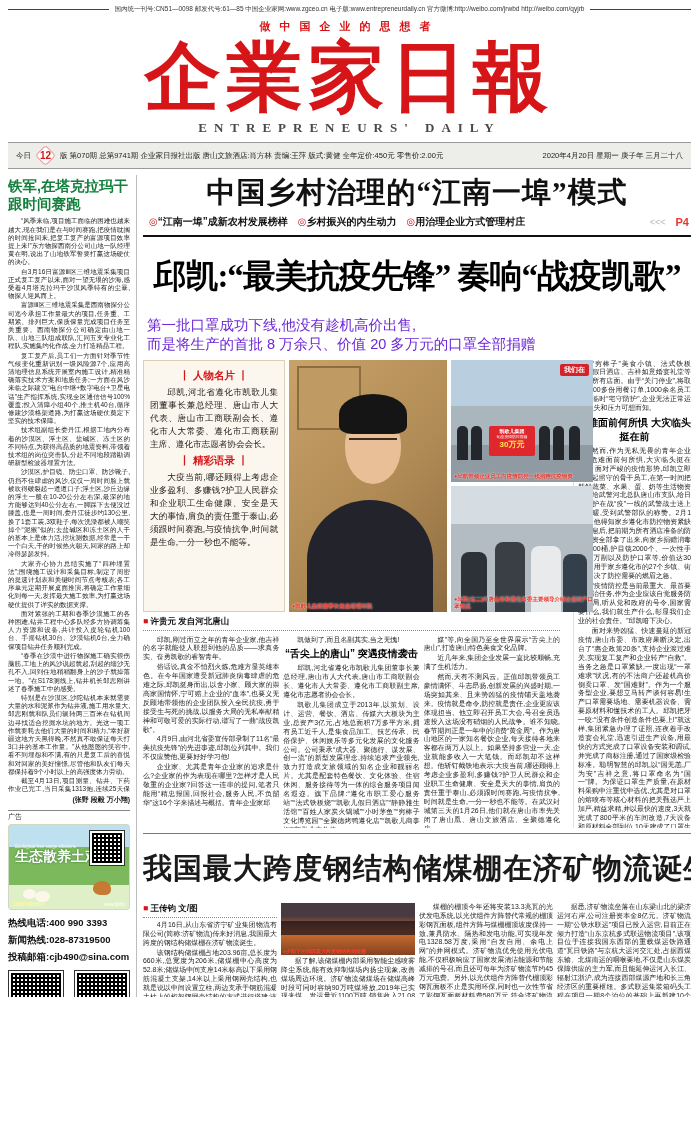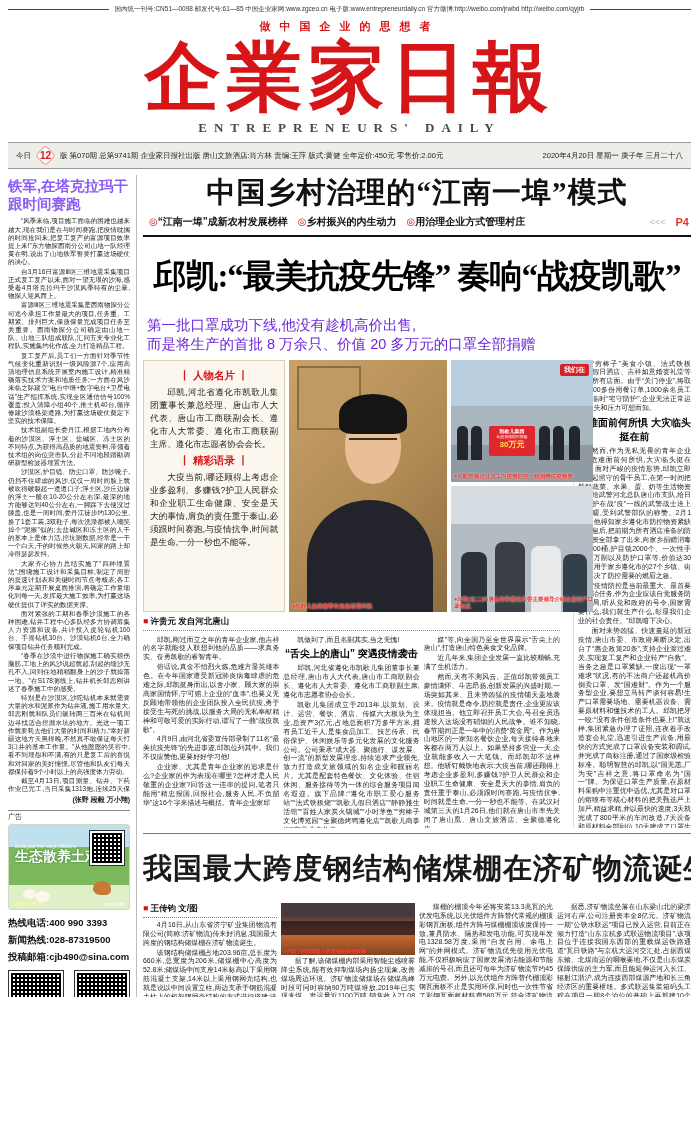--- a/index.html
+++ b/index.html
@@ -19,21 +19,21 @@
   .infobar .left{display:flex;align-items:center;gap:4px;}
   .diamond{position:relative;width:17px;height:17px;margin:0 2px;}
   .diamond .shape{position:absolute;inset:1px;border:1px solid #e89a9a;transform:rotate(45deg);border-radius:4px;background:#fff;}
   .diamond .num{position:absolute;inset:0;display:flex;align-items:center;justify-content:center;
                 color:#d61518;font-weight:900;font-size:10px;}
   
   .bodywrap{display:flex;gap:6px;padding:6px 8px 0 8px;height:922px;}
   .sidebar{width:122px;flex:none;border-right:1px solid #bdbdbd;padding-right:6px;overflow:hidden;}
   .main{flex:1;min-width:0;overflow:hidden;}
   
-  .sb-title{font-size:14.5px;font-weight:900;line-height:1.25;margin:2px 0 4px 0;color:#8b5cf6;}
+  .sb-title{font-size:14.5px;font-weight:900;line-height:1.25;margin:2px 0 4px 0;color:#15803d;}
   .sb-paras{height:576px;overflow:hidden;}
   .sb-paras p,.para{font-size:6.5px;line-height:8.2px;text-align:justify;text-indent:2em;margin:0 0 1px 0;color:#222;}
   .sb-attr{font-size:7px;font-weight:bold;text-align:right;margin-top:2px;}
   .adlabel{font-size:7px;color:#333;border-top:1px solid #888;margin-top:5px;padding-top:1px;width:100%;}
   .farm-ad{height:84px;border:1px solid #cfd8c2;border-radius:3px;margin-top:2px;position:relative;overflow:hidden;
            background:linear-gradient(#bfe0ef 0 26%,#7cb85c 26% 72%,#dff0c8 72% 100%);}
   .farm-ad .t1{position:absolute;top:23px;left:6px;color:#fff;font-weight:700;font-size:14px;text-shadow:0 0 2px #2c6e2c;}
   .farm-ad .t2{position:absolute;top:19px;left:6px;color:#f6fbe8;font-size:4.5px;}
   .farm-ad .qr{position:absolute;top:6px;right:5px;width:30px;height:30px;}
   .farm-ad .hen{position:absolute;bottom:14px;right:18px;width:18px;height:14px;background:#c77a33;border-radius:60% 60% 40% 50%;}

